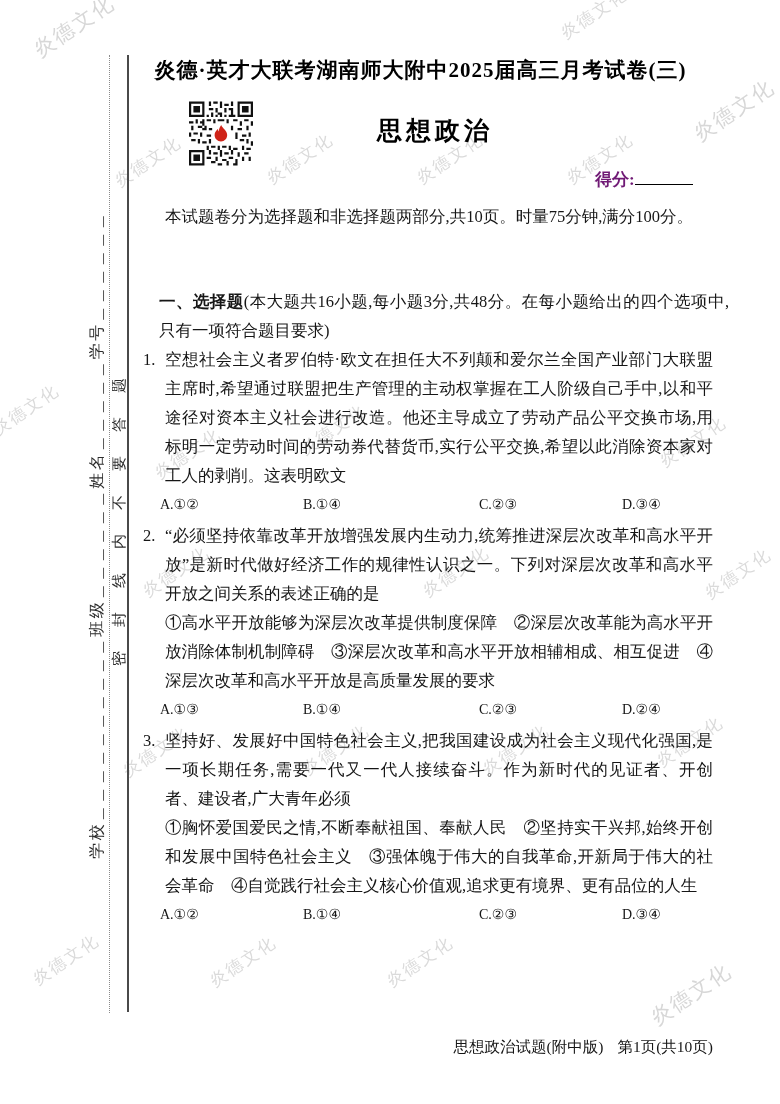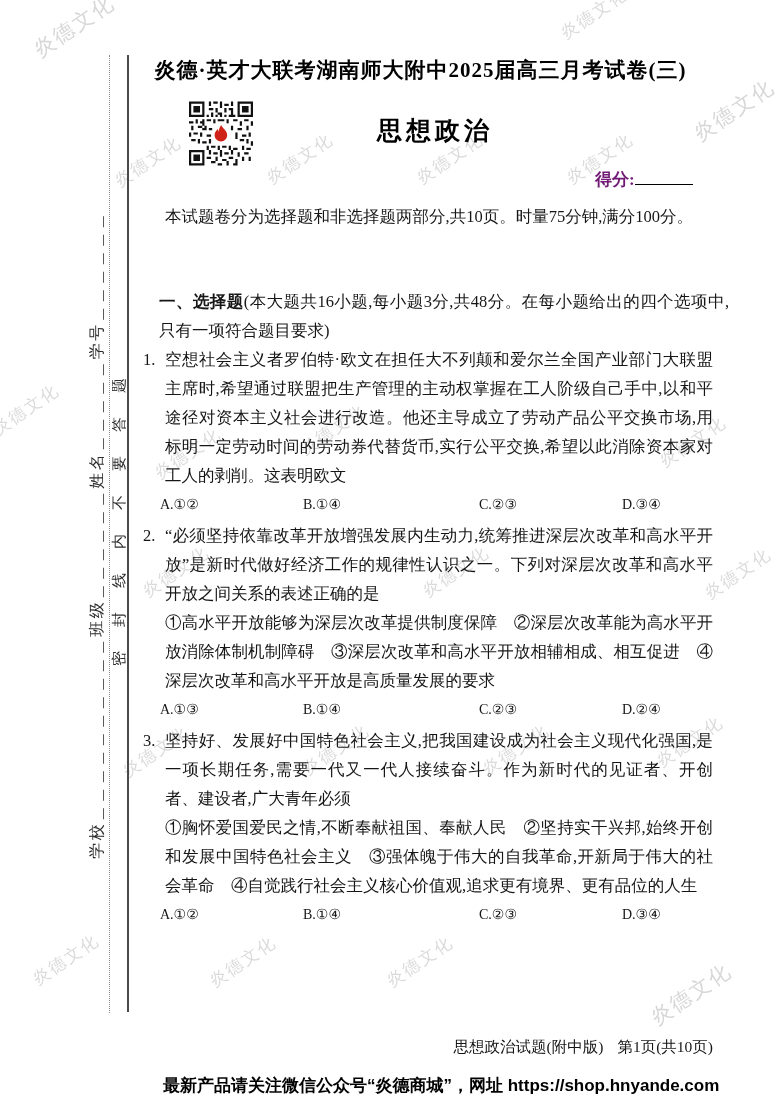--- a/index.html
+++ b/index.html
@@ -149,15 +149,14 @@
         <span>D.③④</span>
       </div>
     </div>
 
   </div>
 
   <div class="footer">
     <span>思想政治试题(附中版)</span><span class="gap"></span><span>第1页(共10页)</span>
   </div>
 
-  <div class="promo">最新产品请关注微信公众号“炎德商城”，网址 https://shop.hnyande.com</div>
 
 </div>
 
 </body></html>

